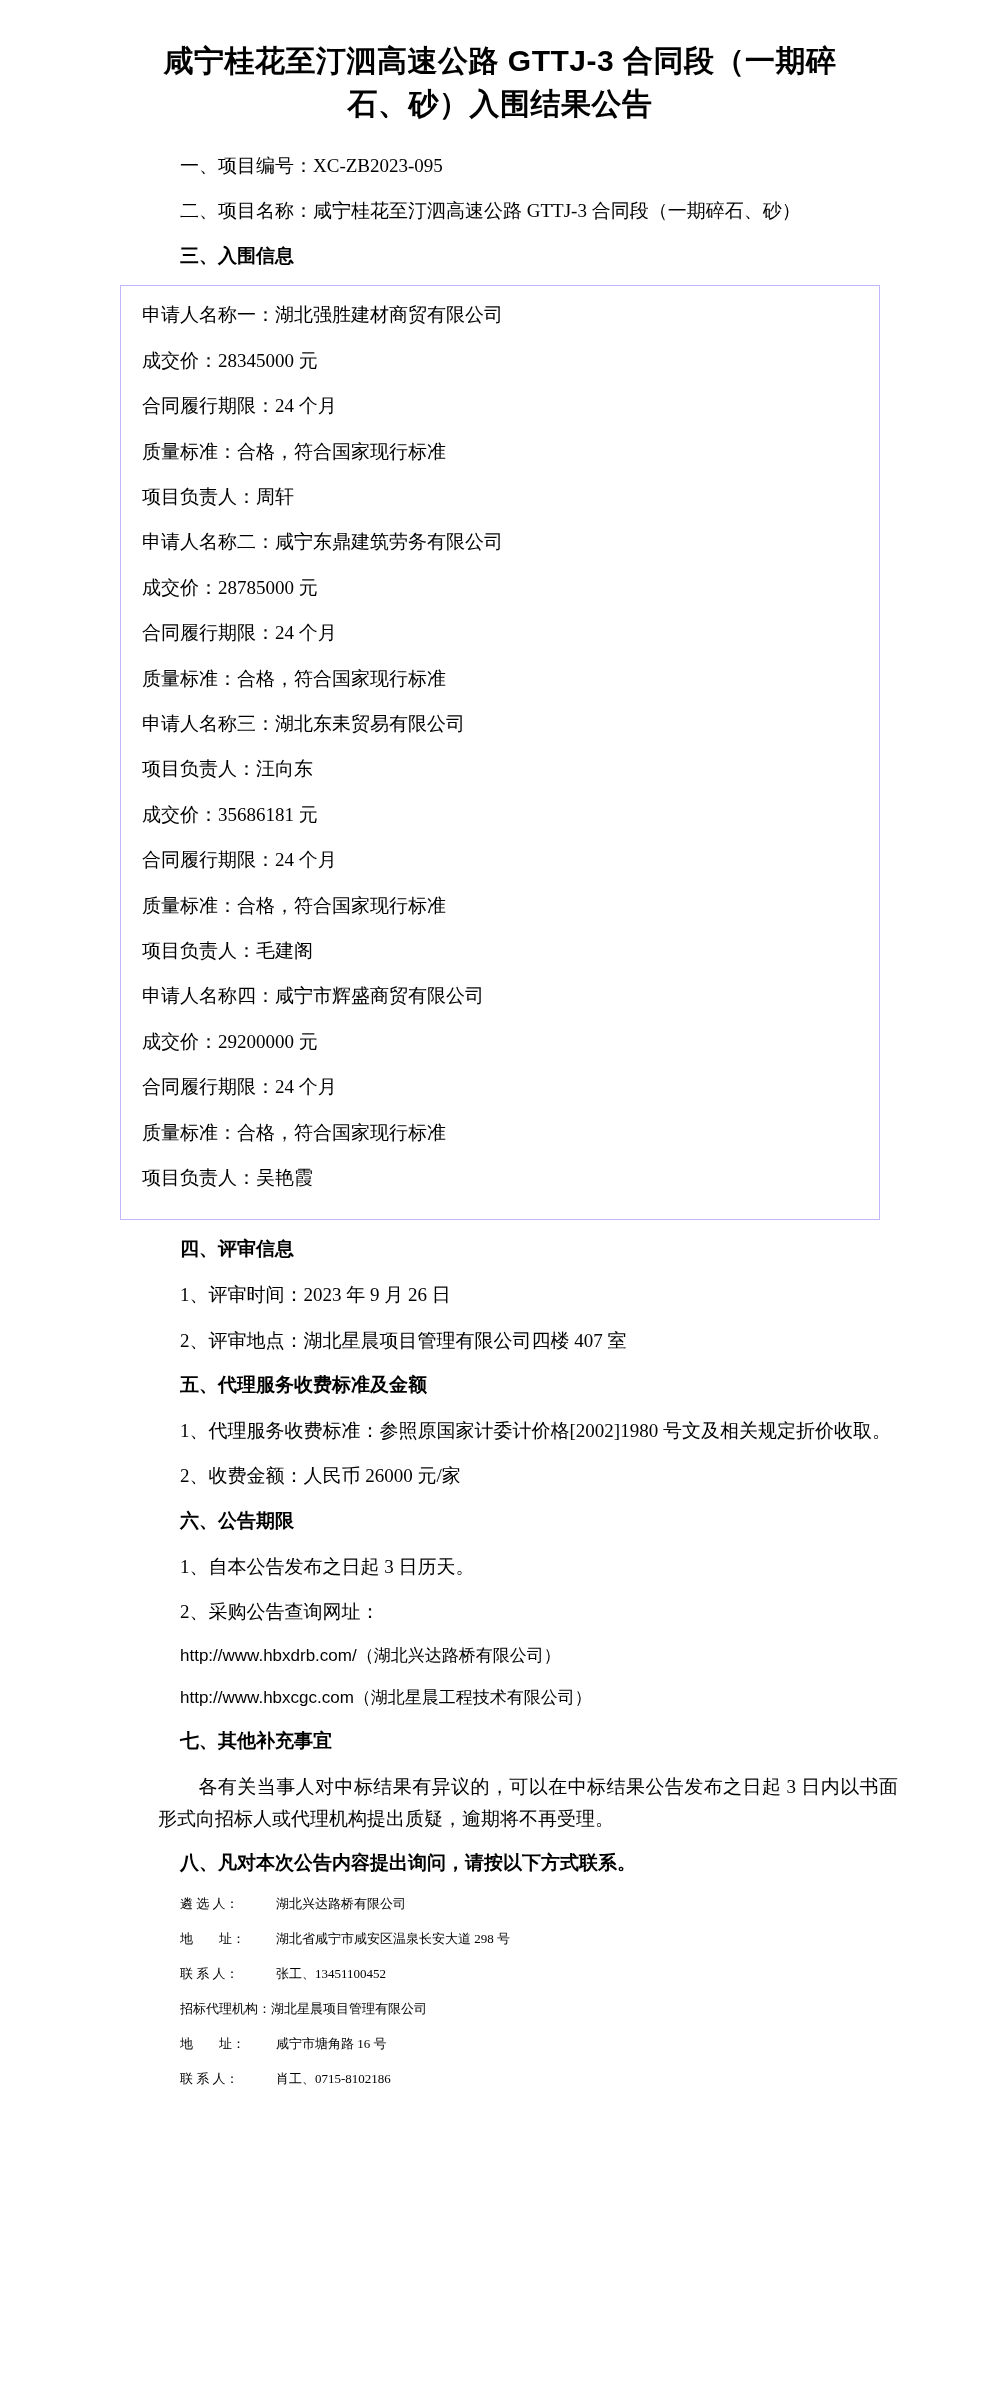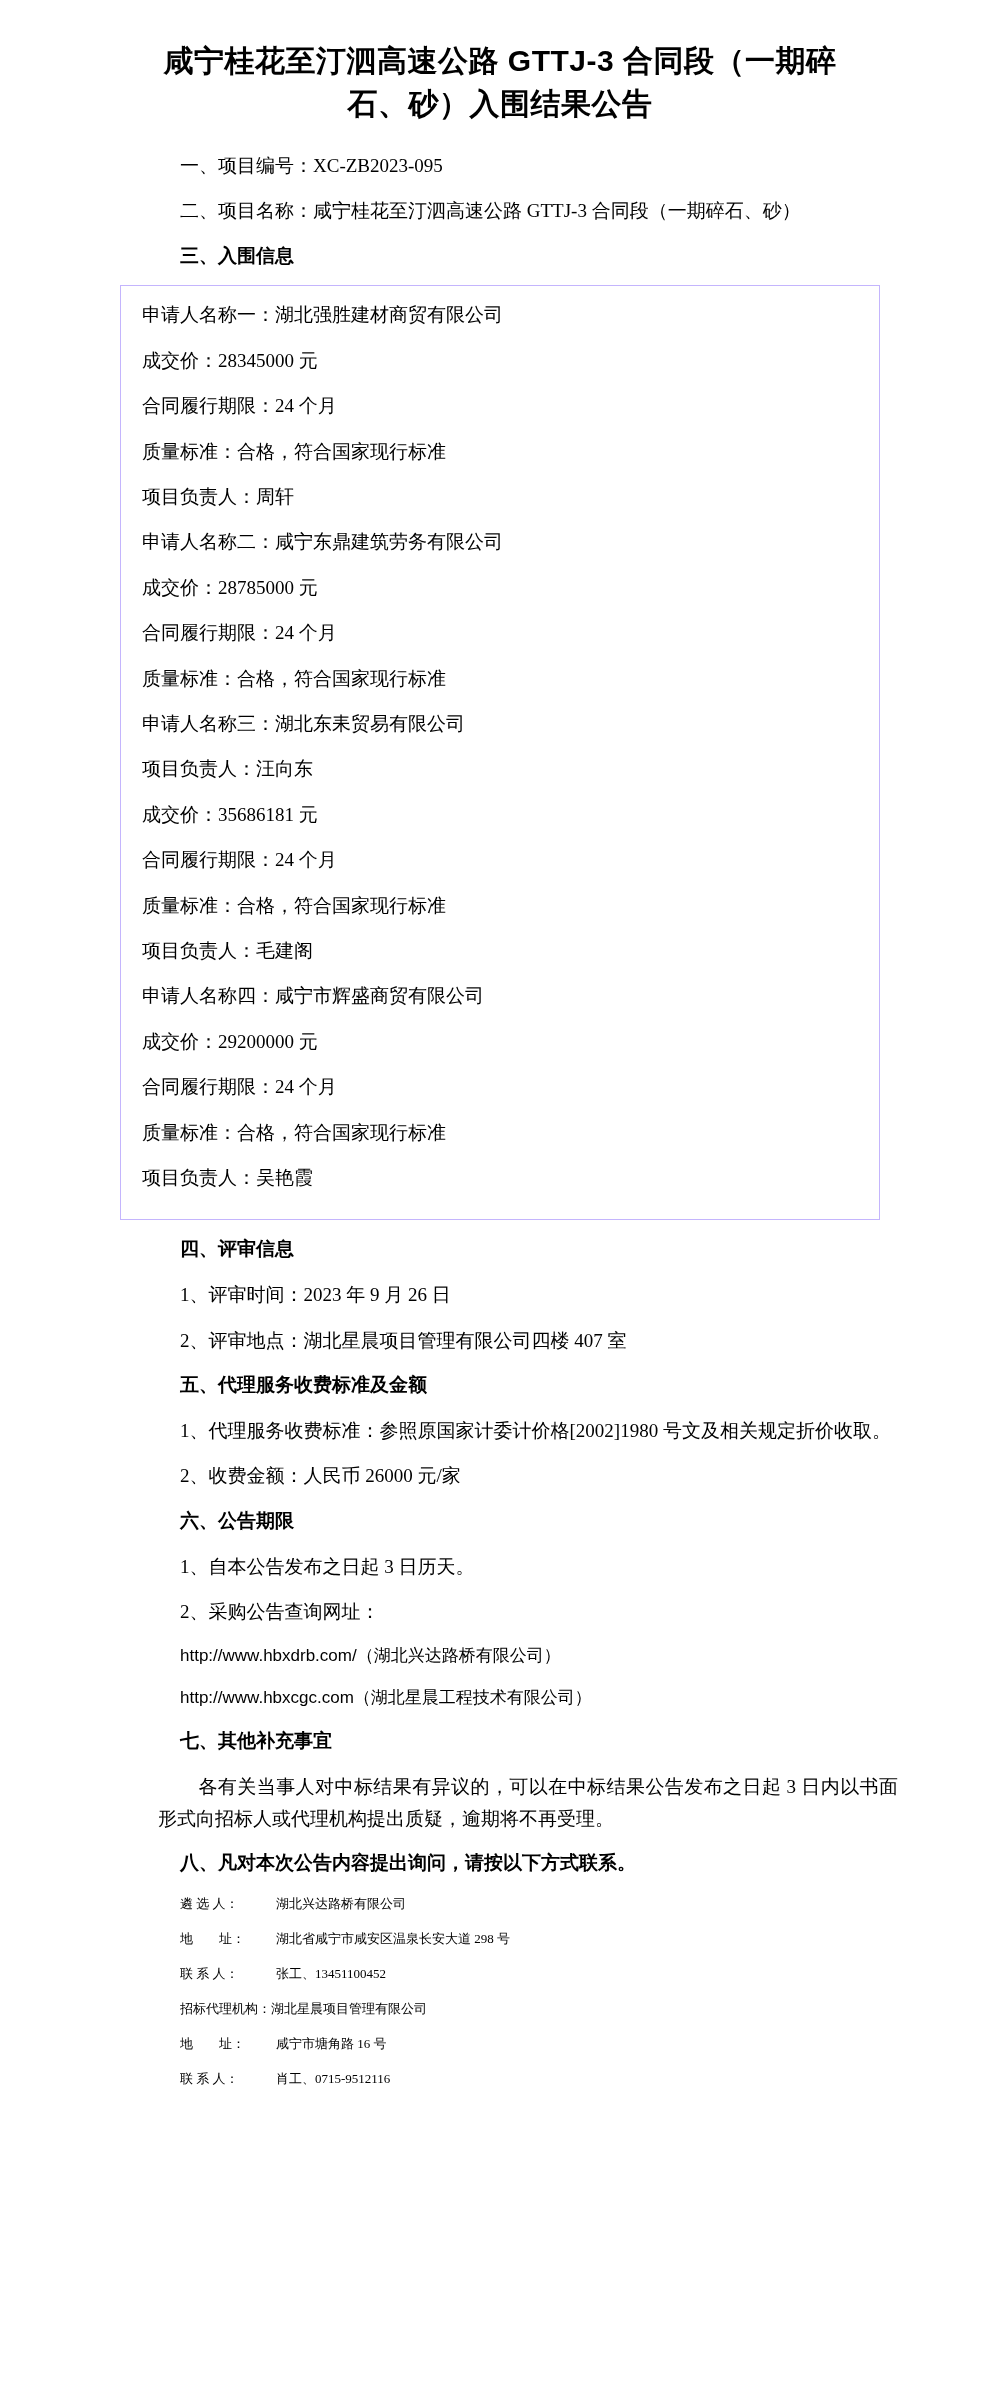--- a/index.html
+++ b/index.html
@@ -156,16 +156,16 @@
   <div class="contact">
     <span class="lbl">联 系 人：</span><span>张工、13451100452</span>
   </div>
   <div class="contact">
     <span>招标代理机构：</span><span>湖北星晨项目管理有限公司</span>
   </div>
   <div class="contact">
     <span class="lbl">地　　址：</span><span>咸宁市塘角路 16 号</span>
   </div>
   <div class="contact">
-    <span class="lbl">联 系 人：</span><span>肖工、0715-9512116</span>
+    <span class="lbl">联 系 人：</span><span>肖工、0715-8102186</span>
   </div>
 
 </div>
 
 </body></html>

